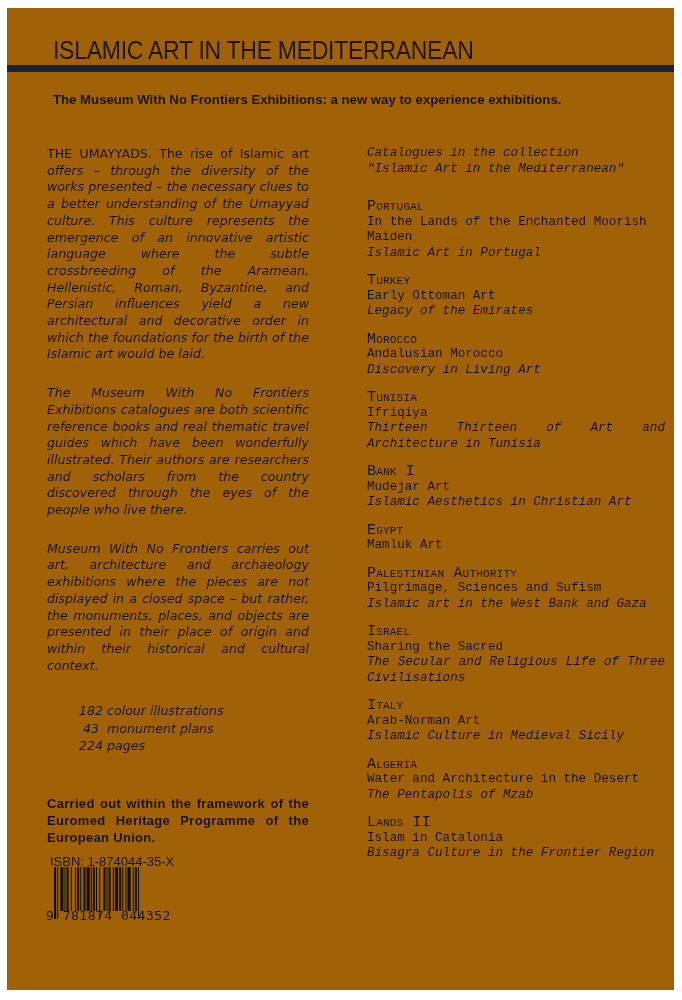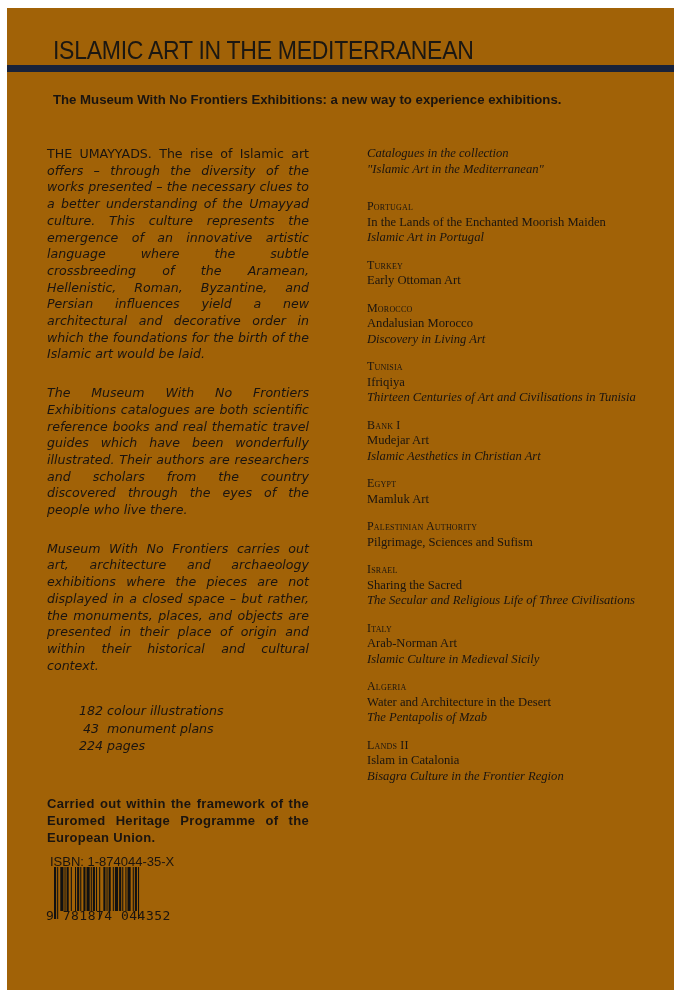--- a/index.html
+++ b/index.html
@@ -10,24 +10,24 @@
   .tagline { position: absolute; left: 46px; top: 84px; font-family: "Liberation Sans", sans-serif; font-weight: bold; font-size: 13.2px; white-space: nowrap; }
   .left { position: absolute; left: 47px; top: 146px; width: 262px; font-family: "DejaVu Sans", sans-serif; font-size: 12.6px; line-height: 16.7px; text-align: justify; }
   .left p { margin: 0 0 22px 0; }
   .left .it { font-style: italic; }
   .stats { margin-top: 28px; font-style: italic; line-height: 17.5px; }
   .stats div { white-space: pre; margin-left: 32px; }
   .euromed { position: absolute; left: 47px; top: 795px; width: 262px; font-family: "Liberation Sans", sans-serif; font-weight: bold; font-size: 13px; line-height: 17px; text-align: justify; letter-spacing: 0.3px; }
   .isbn { position: absolute; left: 50px; top: 854px; font-family: "Liberation Sans", sans-serif; font-size: 13px; }
   .barcode { position: absolute; left: 54px; top: 867px; width: 120px; height: 52px; }
   .bar-digits { position: absolute; left: 46px; top: 908px; font-family: "DejaVu Sans Mono", monospace; font-size: 13px; letter-spacing: 0.5px; white-space: pre; }
-  .right { position: absolute; left: 367px; top: 146px; width: 298px; font-family: Liberation Serif, serif; font-size: 12.6px; line-height: 15.5px; }
+  .right { position: absolute; left: 367px; top: 146px; width: 298px; font-family: Liberation Mono, monospace; font-size: 12.6px; line-height: 15.5px; }
   .intro { font-style: italic; margin-bottom: 22px; }
   .entry { margin-bottom: 12px; }
-  .country { font-variant: small-caps; font-size: 12px; letter-spacing: 0.2px; }
+  .country { font-variant: small-caps; font-size: 15px; letter-spacing: 0.2px; }
   .subtitle { font-style: italic; text-align: justify; }
 </style>
 </head>
 <body>
 
 <div class="cover">
   <div class="title">ISLAMIC ART IN THE MEDITERRANEAN</div>
   <div class="rule"></div>
   <div class="tagline">The Museum With No Frontiers Exhibitions: a new way to experience exhibitions.</div>
 </div>
@@ -83,43 +83,45 @@
   </div>
   <div id="entries">
       <div class="entry">
         <div class="country">Portugal</div>
         <div>In the Lands of the Enchanted Moorish Maiden</div>
         <div class="subtitle">Islamic Art in Portugal</div>
       </div>
       <div class="entry">
         <div class="country">Turkey</div>
         <div>Early Ottoman Art</div>
+        <div class="subtitle">Legacy of the Emirates</div>
       </div>
       <div class="entry">
         <div class="country">Morocco</div>
         <div>Andalusian Morocco</div>
         <div class="subtitle">Discovery in Living Art</div>
       </div>
       <div class="entry">
         <div class="country">Tunisia</div>
         <div>Ifriqiya</div>
-        <div class="subtitle">Thirteen Centuries of Art and Civilisations in Tunisia</div>
+        <div class="subtitle">Thirteen Thirteen of Art and Architecture in Tunisia</div>
       </div>
       <div class="entry">
         <div class="country">Bank I</div>
         <div>Mudejar Art</div>
         <div class="subtitle">Islamic Aesthetics in Christian Art</div>
       </div>
       <div class="entry">
         <div class="country">Egypt</div>
         <div>Mamluk Art</div>
       </div>
       <div class="entry">
         <div class="country">Palestinian Authority</div>
         <div>Pilgrimage, Sciences and Sufism</div>
+        <div class="subtitle">Islamic art in the West Bank and Gaza</div>
       </div>
       <div class="entry">
         <div class="country">Israel</div>
         <div>Sharing the Sacred</div>
         <div class="subtitle">The Secular and Religious Life of Three Civilisations</div>
       </div>
       <div class="entry">
         <div class="country">Italy</div>
         <div>Arab-Norman Art</div>
         <div class="subtitle">Islamic Culture in Medieval Sicily</div>

